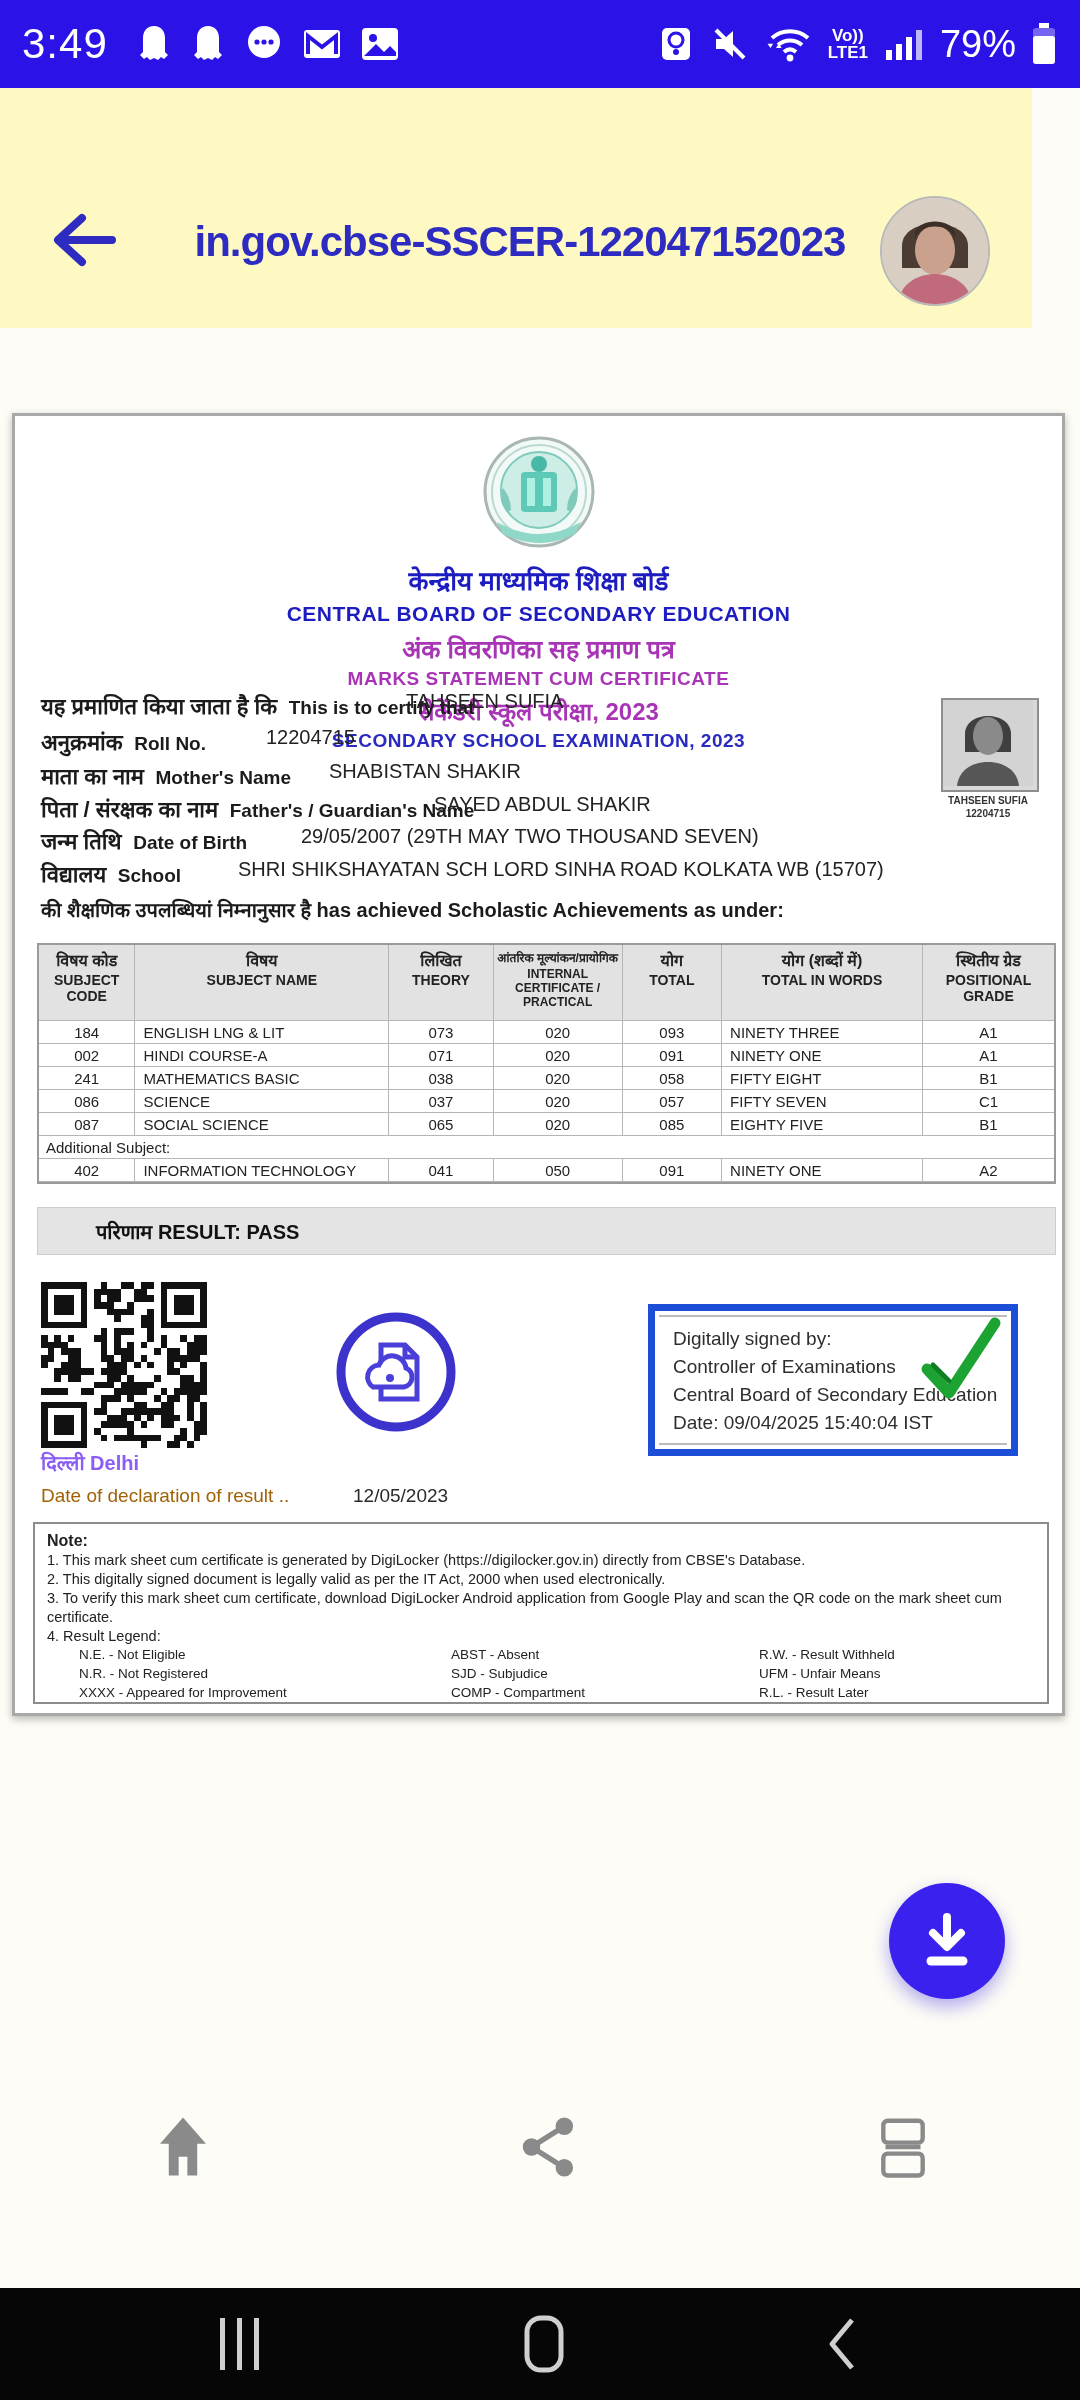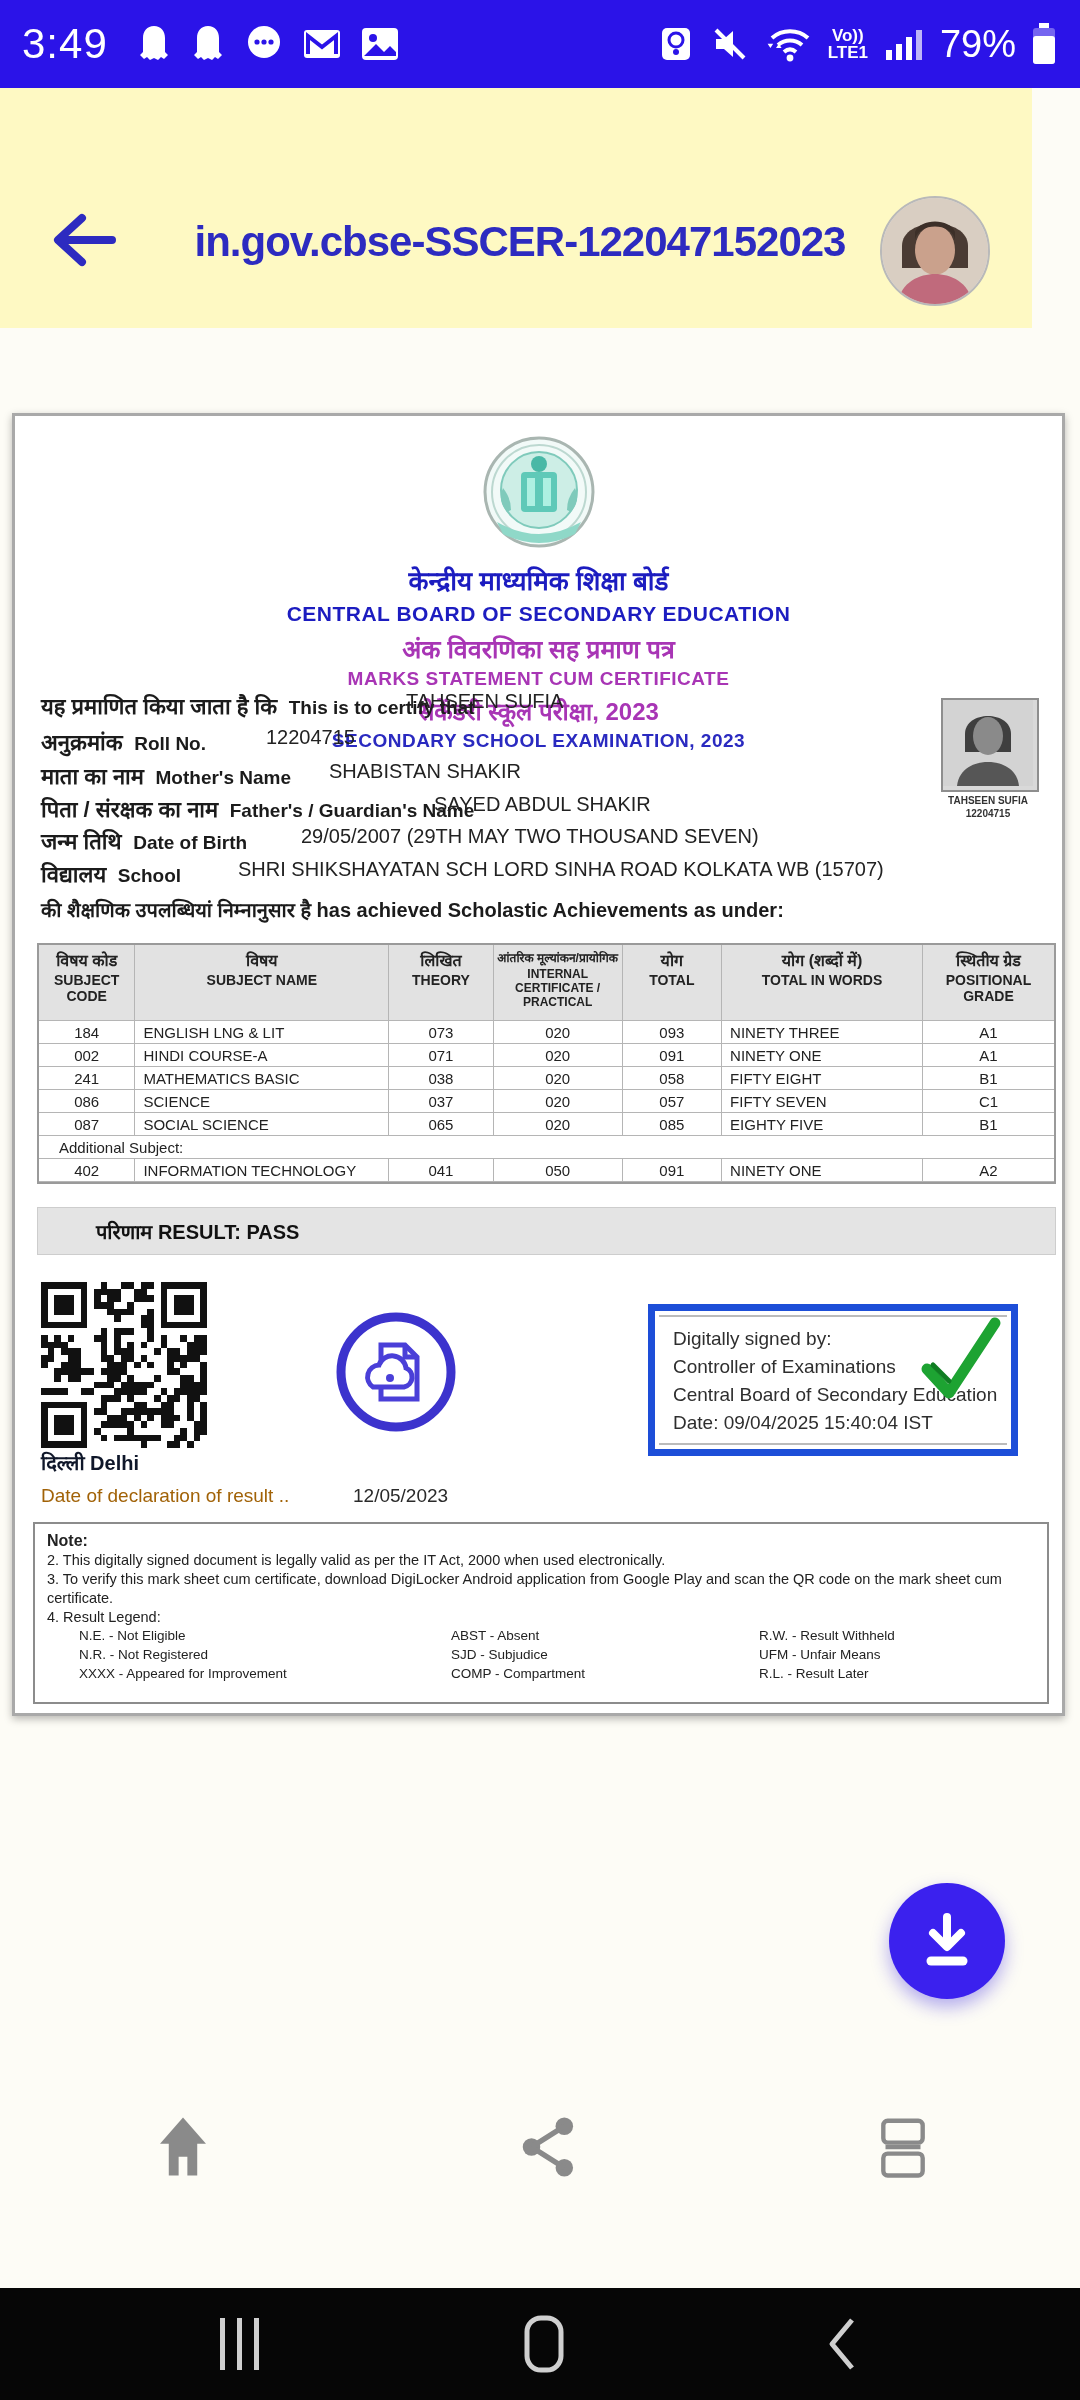--- a/index.html
+++ b/index.html
@@ -50,21 +50,21 @@
   .tcell{border-right:1px solid #b5b5b5;border-bottom:1px solid #b5b5b5;box-sizing:border-box;
          display:flex;align-items:center;justify-content:center;text-align:center;color:#222;}
   .tcell:last-child{border-right:none;}
   .thead .tcell{background:#e2e2e2;flex-direction:column;justify-content:flex-start;padding:6px 2px;height:76px;}
   .th-hi{font-size:16px;font-weight:700;line-height:19px;}
   .th-en{font-size:14px;font-weight:700;line-height:16px;margin-top:2px;}
   .th-small .th-hi{font-size:12px;line-height:14px;}
   .th-small .th-en{font-size:12px;line-height:14px;}
   .tdata .tcell{height:23px;font-size:15px;}
   .tdata .tcell.left{justify-content:flex-start;padding-left:8px;text-align:left;}
-  .add-label{height:22px;display:flex;align-items:center;padding-left:20px;font-size:15px;color:#222;
+  .add-label{height:22px;display:flex;align-items:center;padding-left:7px;font-size:15px;color:#222;
              border-bottom:1px solid #b5b5b5;}
 
   .result-bar{position:absolute;left:22px;top:791px;width:1019px;height:48px;background:#e4e4e4;
               border:1px solid #cdcdcd;box-sizing:border-box;display:flex;align-items:center;}
   .result-txt{margin-left:58px;font-size:20px;font-weight:700;color:#111;}
 
   .qr{position:absolute;left:26px;top:866px;width:166px;height:166px;background:#fff;}
   .qr svg{width:166px;height:166px;}
 
   
@@ -76,21 +76,21 @@
   .vb-sub{color:#cdc6f7;font-size:12px;margin-left:34px;margin-top:1px;}
   .vb-circle{position:absolute;left:0;top:0;width:126px;height:126px;}
 
   .sig-box{position:absolute;left:633px;top:888px;width:370px;height:152px;border:7px solid #1d4ed8;
            box-sizing:border-box;padding:14px 0 0 18px;}
   .sig-box:before{content:"";position:absolute;left:4px;right:4px;top:4px;border-top:2px solid #bbb;}
   .sig-box:after{content:"";position:absolute;left:4px;right:4px;bottom:4px;border-top:2px solid #bbb;}
   .sig-line{font-size:19px;color:#2e2e2e;line-height:28px;white-space:nowrap;}
   .sig-check{position:absolute;right:6px;top:2px;}
 
-  .place-line{position:absolute;left:26px;top:1033px;font-size:20px;color:#0f172a;font-weight:700;}
+  .place-line{position:absolute;left:26px;top:1033px;font-size:20px;color:#8b5cf6;font-weight:700;}
   .decl-line{position:absolute;left:26px;top:1069px;font-size:19px;color:#a16207;}
   .decl-date{position:absolute;left:338px;top:1069px;font-size:19px;color:#2a2a2a;}
 
   .note-box{position:absolute;left:18px;top:1106px;width:1016px;height:182px;border:2px solid #8c8c8c;
             box-sizing:border-box;padding:6px 12px;color:#222;}
   .note-head{font-size:16px;font-weight:700;line-height:21px;}
   .note-item{font-size:14.5px;line-height:19px;}
   .legend{display:grid;grid-template-columns:372px 308px auto;margin-left:32px;row-gap:1px;}
   .legend div{font-size:13.5px;line-height:18px;}
 
@@ -603,20 +603,21 @@
         <path d="M24 52 L40 68" stroke="#0f7d22" stroke-width="5" stroke-linecap="round"></path>
       </svg>
     </div>
 
     <div class="place-line">दिल्ली Delhi</div>
     <div class="decl-line">Date of declaration of result ..</div>
     <div class="decl-date">12/05/2023</div>
 
     <div class="note-box">
       <div class="note-head">Note:</div>
+      <div class="note-item">1. This mark sheet cum certificate is generated by DigiLocker (https://digilocker.gov.in) directly from CBSE's Database.</div>
       <div class="note-item">2. This digitally signed document is legally valid as per the IT Act, 2000 when used electronically.</div>
       <div class="note-item">3. To verify this mark sheet cum certificate, download DigiLocker Android application from Google Play and scan the QR code on the mark sheet cum certificate.</div>
       <div class="note-item">4. Result Legend:</div>
       <div class="legend">
         <div>N.E. - Not Eligible</div>
           <div>ABST - Absent</div>
           <div>R.W. - Result Withheld</div>
         <div>N.R. - Not Registered</div>
           <div>SJD - Subjudice</div>
           <div>UFM - Unfair Means</div>

